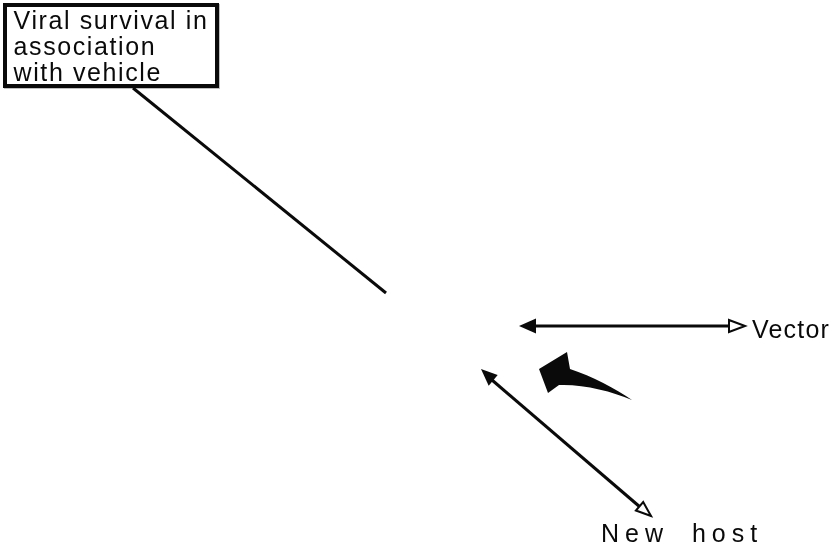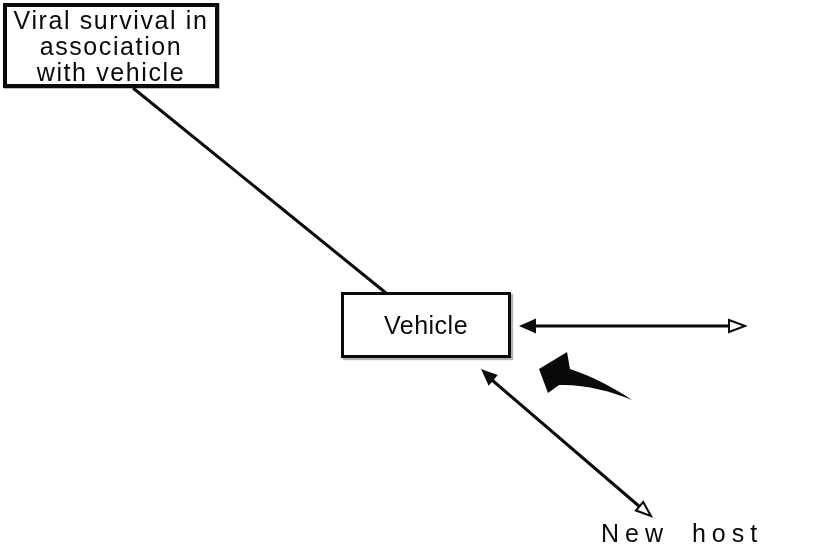--- a/index.html
+++ b/index.html
@@ -23,21 +23,20 @@
   }
   .box {
     position: absolute;
     box-sizing: border-box;
     background: #ffffff;
     border-style: solid;
     border-color: #0a0a0a;
     display: flex;
     align-items: center;
     justify-content: center;
-    text-align: center;
   }
   .box-survival {
     left: 3px;
     top: 3px;
     width: 216px;
     height: 85px;
     border-width: 4px;
     font-size: 25px;
     letter-spacing: 1.6px;
     line-height: 26px;
@@ -125,21 +124,19 @@
 
     <path class="thick-arrow" d="M 539,369 L 567,352 L 570,369 C 592,376 616,389 632,400 C 611,391 583,384 559,385 L 548,393 Z"></path>
   </svg>
 
   <div class="box box-survival">
     <span class="pre">Viral survival in
 association
 with vehicle</span>
   </div>
 
-  <div class="box box-vehicle">
-    <span>Vehicle</span>
-  </div>
 
+  <div class="lbl lbl-vector">Vector</div>
 
 
   <div class="lbl lbl-newhost">New host</div>
 
 </div>
 
 </body></html>

